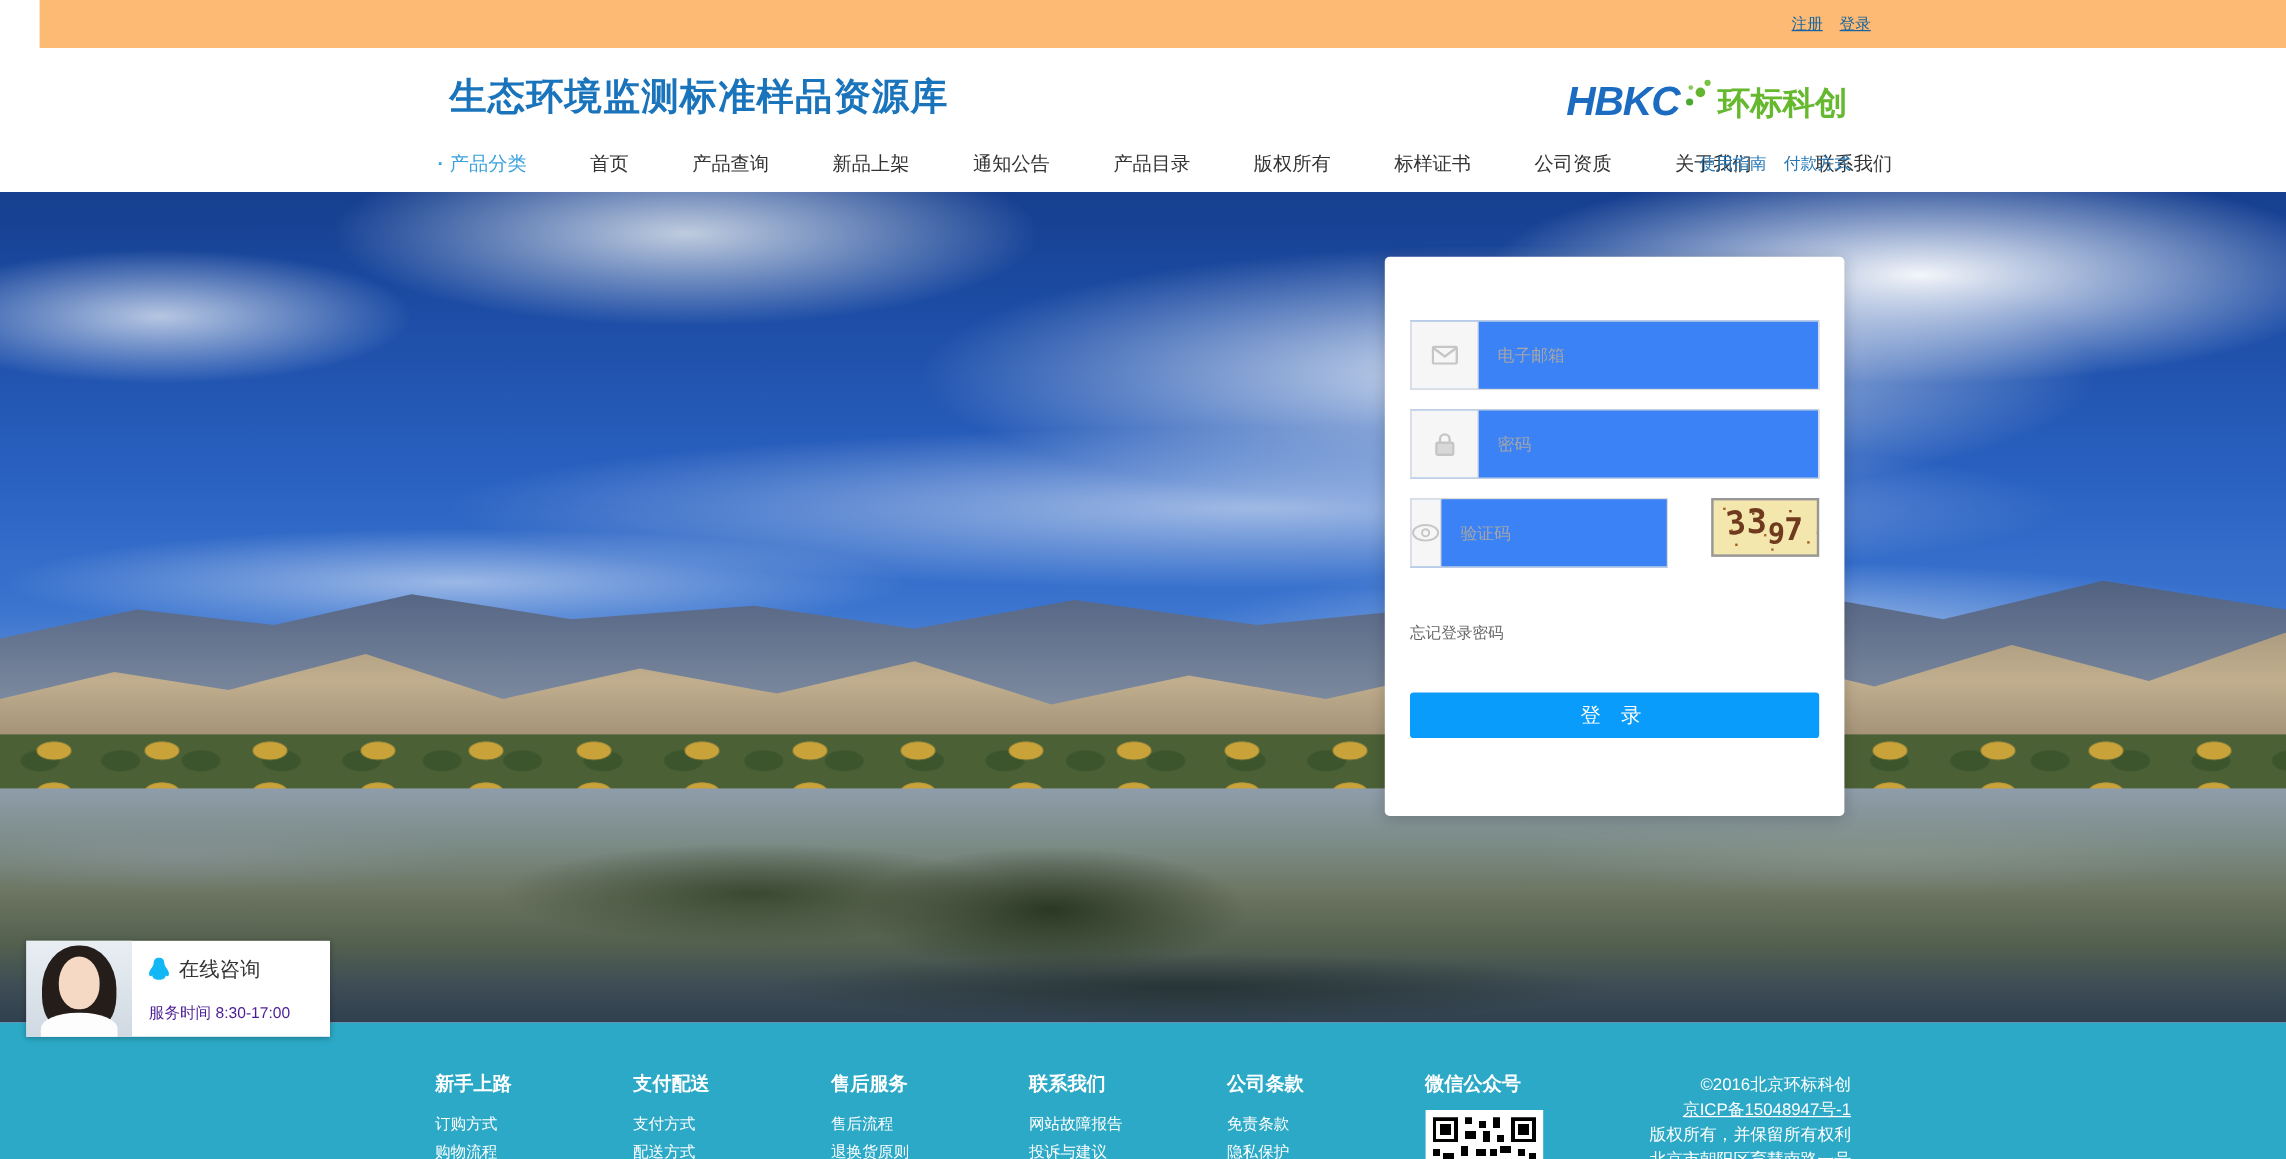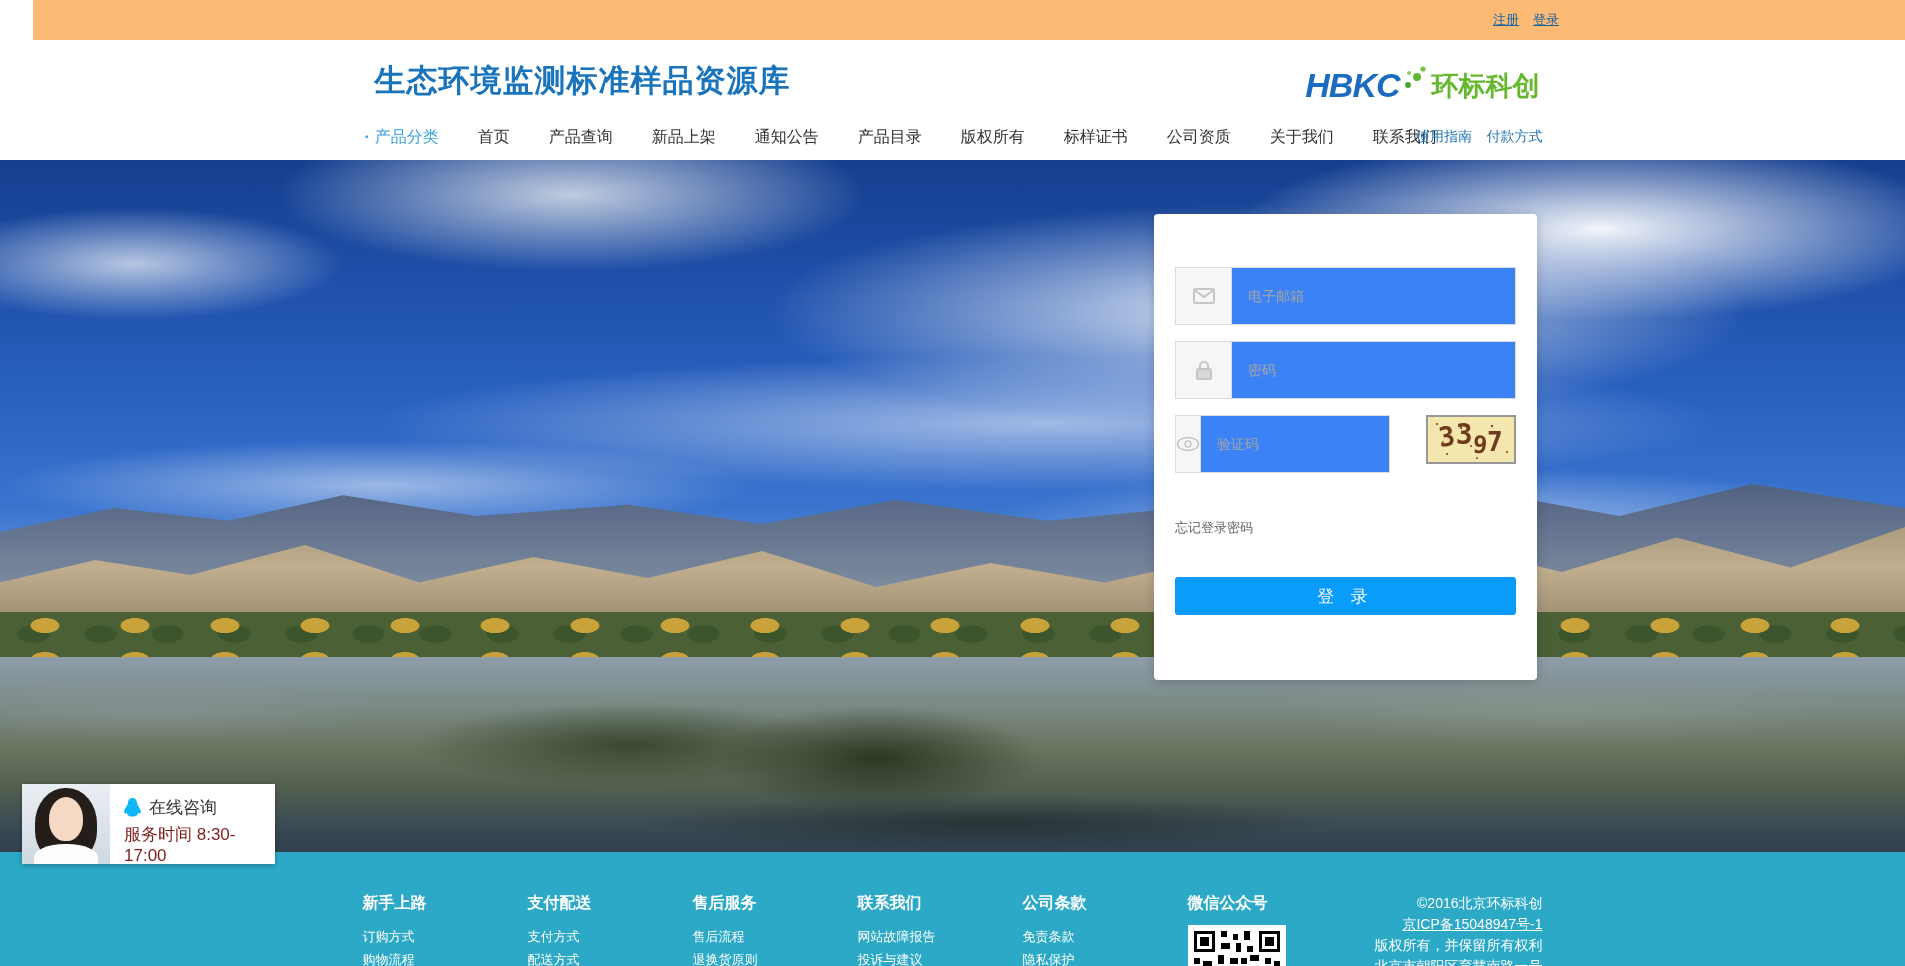--- a/index.html
+++ b/index.html
@@ -16,21 +16,21 @@
   
   .header { background:#fff; height:120px; }
   .header-inner { width:1180px; margin:0 auto; position:relative; height:100%; }
   .site-title { position:absolute; left:12px; top:20px; font-size:31px;
     font-weight:bold; color:#1a74bb; letter-spacing:1px; }
   .logo { position:absolute; right:3px; top:26px; display:flex; align-items:center; }
   .logo-mark { font-size:34px; font-weight:bold; font-style:italic; color:#1b6cc0; letter-spacing:-1px; }
   .logo-dots { margin:-16px 0 0 2px; }
   .logo-name { color:#66b82f; font-size:27px; font-weight:bold; margin-left:4px; }
 
-  .nav { position:absolute; left:2px; bottom:12px; display:flex; align-items:center; gap:39px; }
+  .nav { position:absolute; left:2px; bottom:12px; display:flex; align-items:center; gap:53px; }
   .nav a { font-size:16px; color:#333; text-decoration:none; white-space:nowrap; }
   .nav a.active { color:#3aa1dc; }
   .nav a.active::before { content:"·"; margin-right:5px; font-weight:bold; }
   .nav-aux { position:absolute; right:0; bottom:14px; }
   .nav-aux a { color:#2577b5; font-size:14px; margin-left:10px; text-decoration:none; }
 
   
   .hero { position:relative; height:692px; overflow:hidden; background:#2e62bd; }
   .sky { position:absolute; inset:0;
     background-image:
@@ -108,21 +108,21 @@
     background:linear-gradient(180deg,#e9eef3,#cfd9e2); }
   .chat-avatar .hair { position:absolute; left:13px; top:4px; width:62px; height:74px;
     background:#241d1a; border-radius:48% 48% 42% 42%; }
   .chat-avatar .face { position:absolute; left:27px; top:13px; width:34px; height:44px;
     background:#f5d9c4; border-radius:50% 50% 46% 46%; }
   .chat-avatar .shirt { position:absolute; bottom:-8px; left:12px; width:64px; height:28px;
     background:#fdfdfd; border-radius:48% 48% 0 0; }
   .chat-info { flex:1; padding:12px 0 0 14px; }
   .chat-line1 { display:flex; align-items:center; gap:8px; }
   .chat-title { font-size:17px; color:#333; }
-  .chat-hours { margin-top:4px; font-size:17px; color:#7f1d1d; }
+  .chat-hours { margin-top:16px; font-size:13px; color:#4c1d95; }
 
   
   .footer { height:114px; background:#2ba9c6; overflow:hidden; }
   .footer-inner { width:1180px; margin:0 auto; display:flex; padding-top:41px; color:#fff; }
   .fcol { width:165px; }
   .fcol h4 { font-size:16px; font-weight:bold; margin-bottom:11px; }
   .fcol a { display:block; font-size:13px; color:#fff; text-decoration:none; line-height:23px; }
   .fcol-wechat { width:150px; }
   .qr-box { width:98px; height:98px; background:#fff; margin-top:9px;
     display:flex; align-items:center; justify-content:center; }

